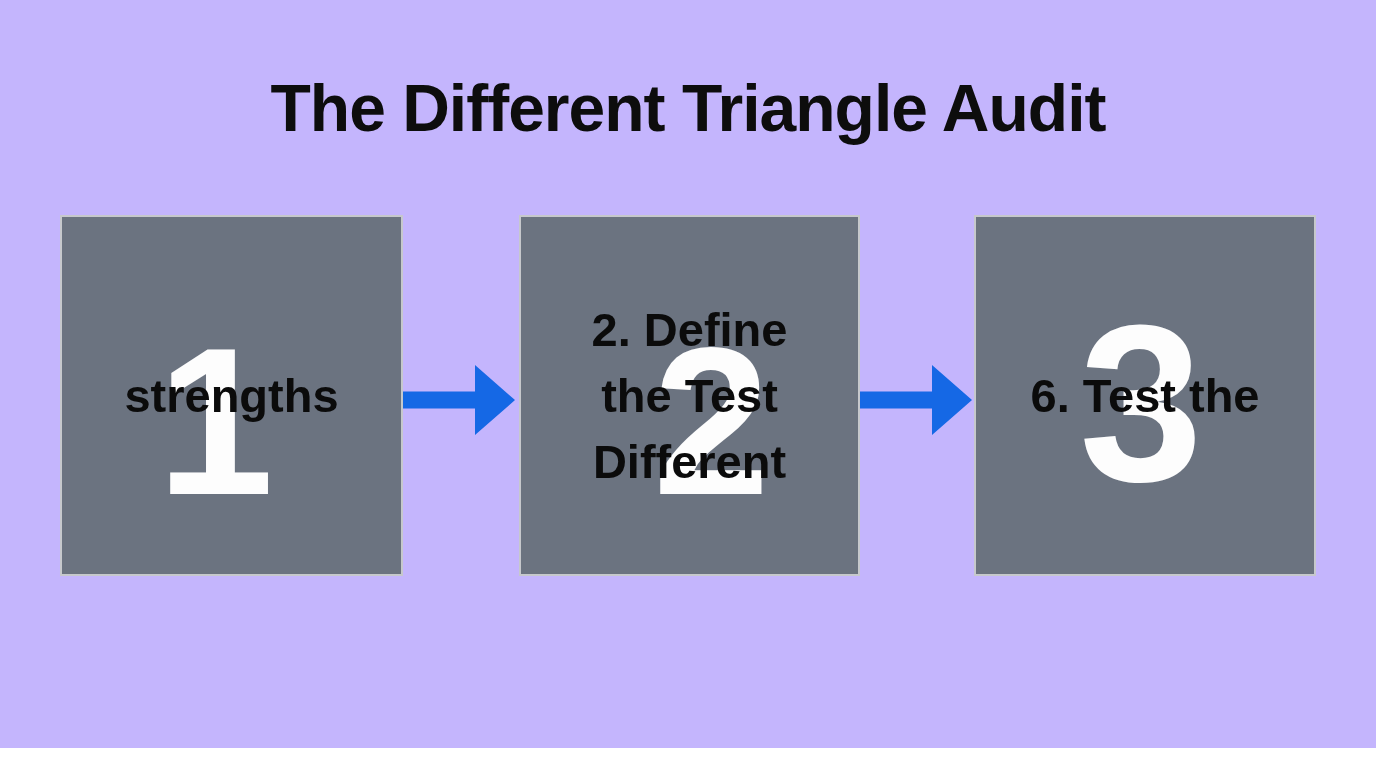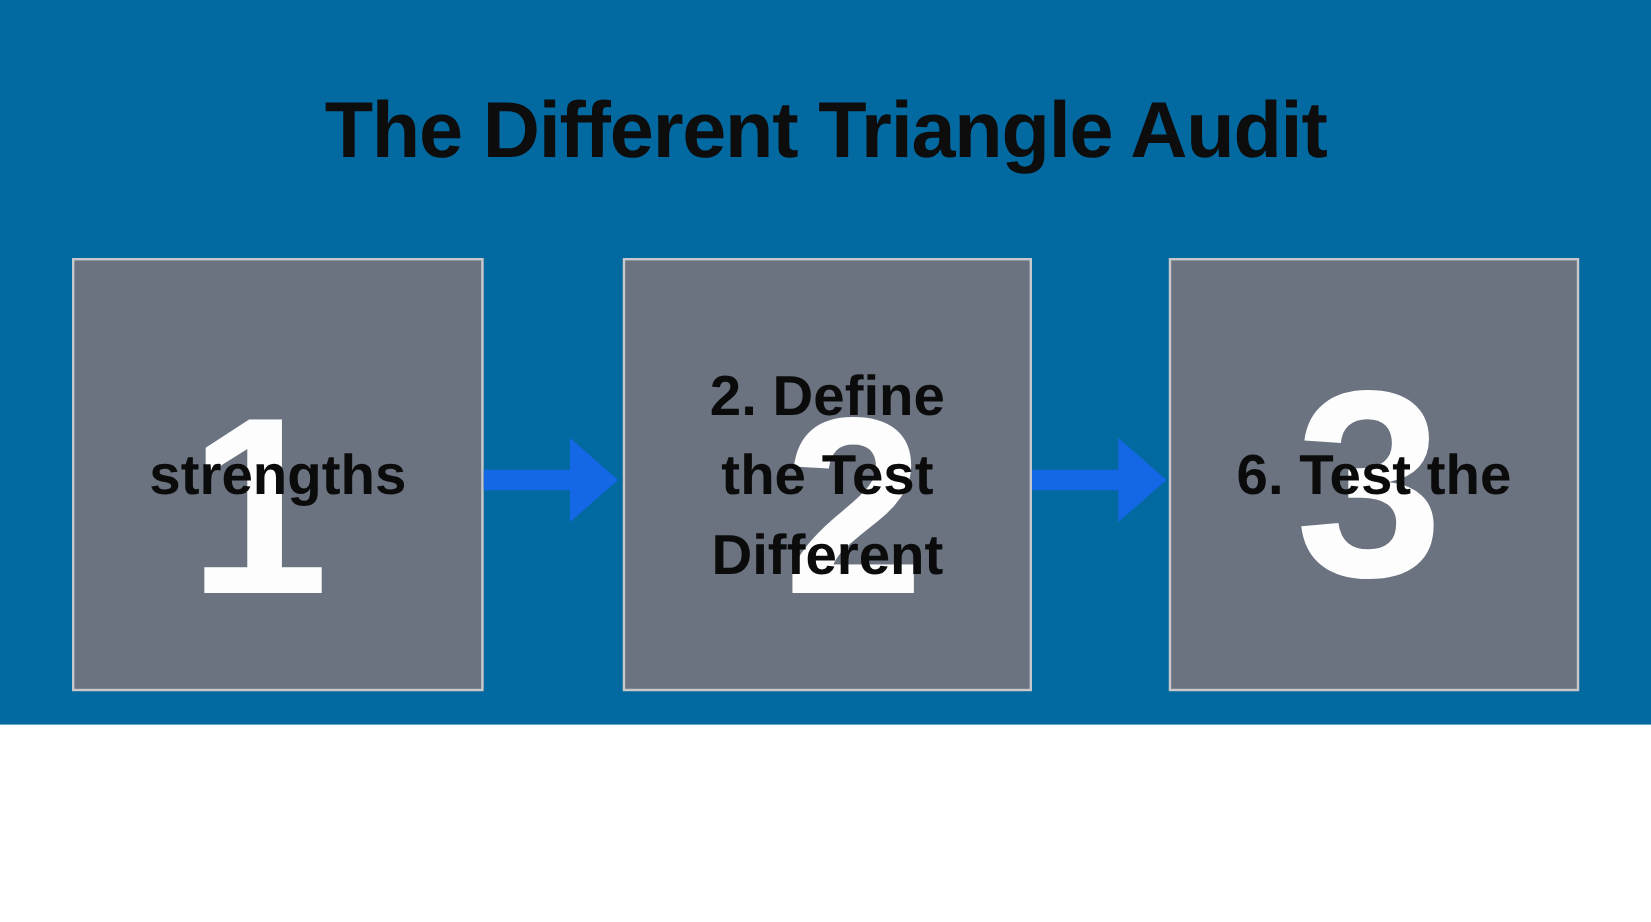--- a/index.html
+++ b/index.html
@@ -4,22 +4,22 @@
 <style>
   html, body {
     margin: 0;
     padding: 0;
     background: #ffffff;
     font-family: "Liberation Sans", sans-serif;
   }
   .canvas {
     position: relative;
     width: 1376px;
-    height: 604px;
-    background: #0369a1;
+    height: 748px;
+    background: #c4b5fd;
     overflow: hidden;
   }
   .title {
     position: absolute;
     top: 70px;
     left: 0;
     width: 100%;
     margin: 0;
     text-align: center;
     font-size: 66px;

